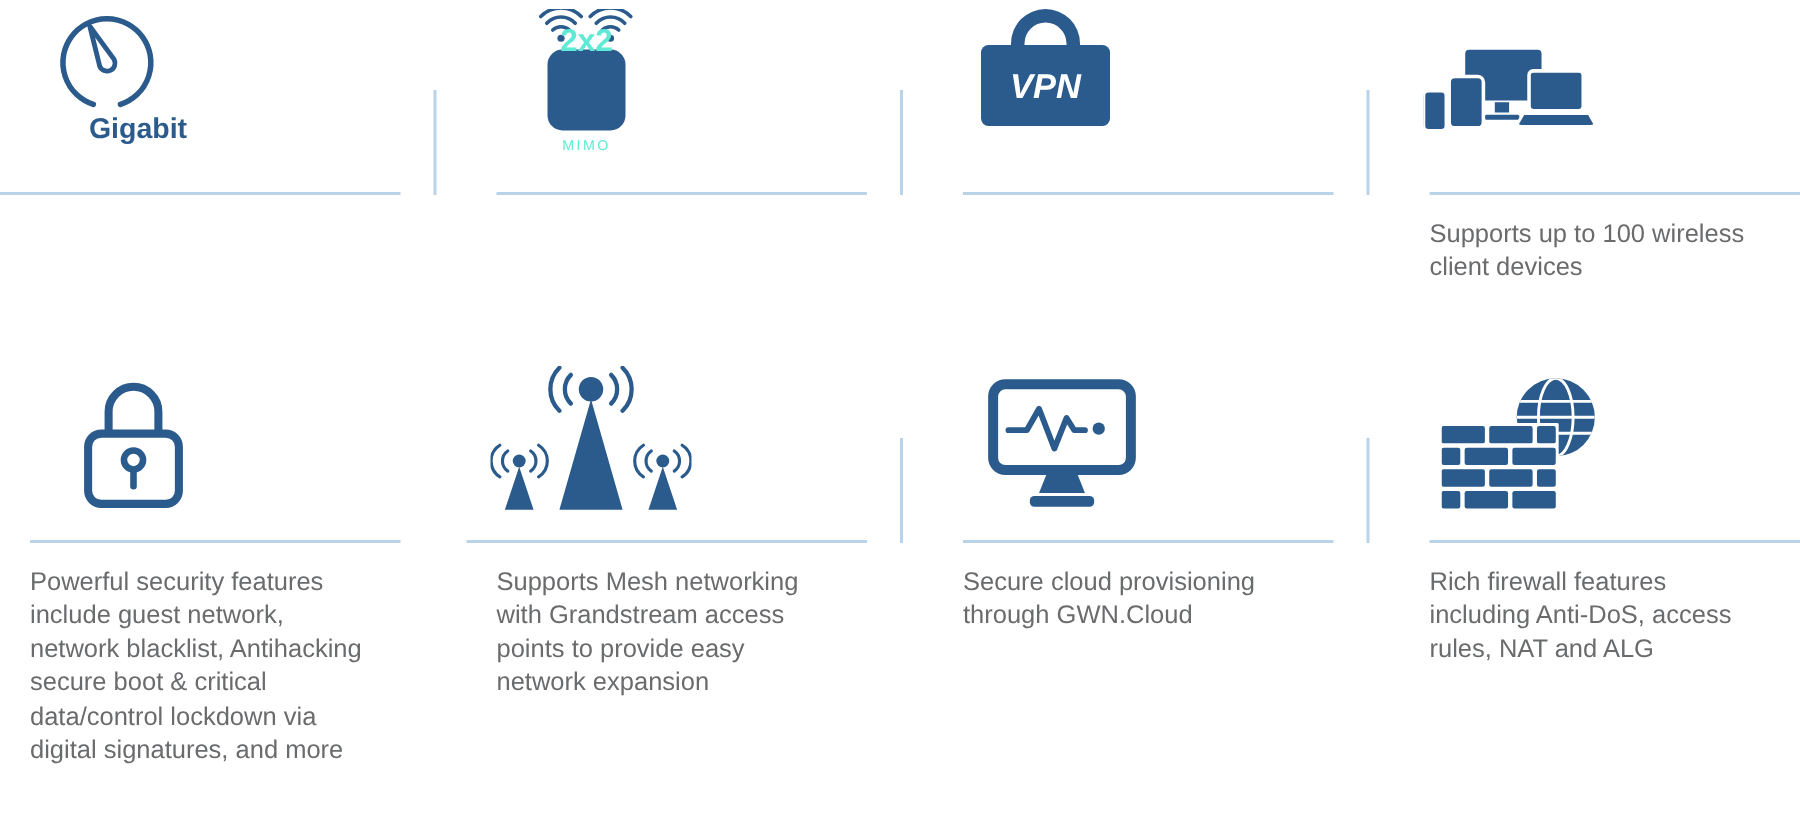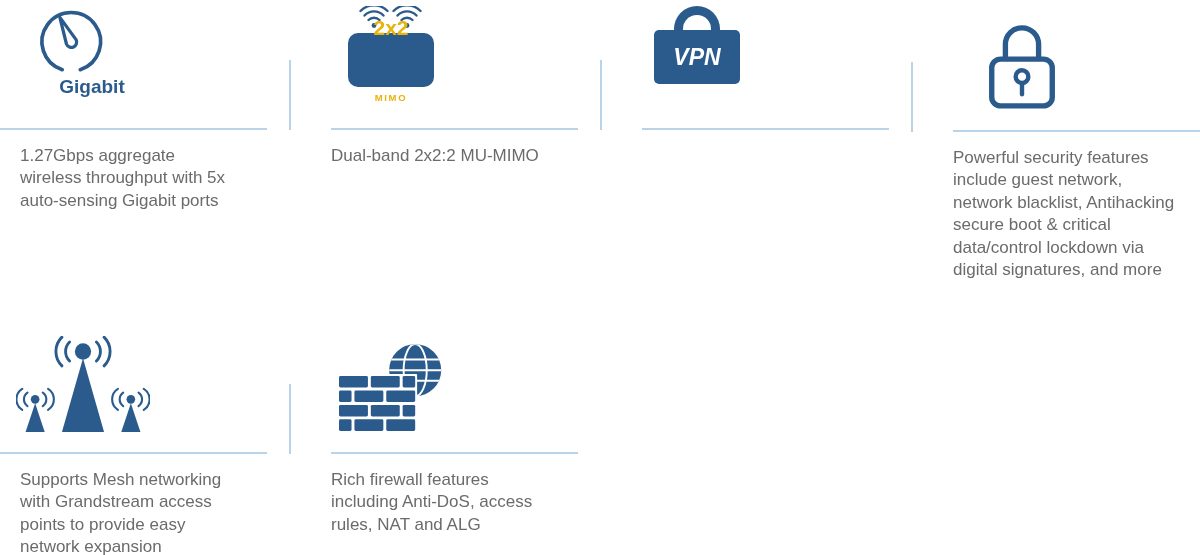--- a/index.html
+++ b/index.html
@@ -50,28 +50,28 @@
     line-height: 1.32;
     color: var(--gray);
     white-space: pre-line;
   }
   
   .gauge-wrap { display: flex; flex-direction: column; align-items: center; width: 84px; }
   .gauge-label { margin-top: 0; font-size: 19px; font-weight: bold; color: var(--blue); margin-left: 48px; }
   
   .mimo-wrap { display: flex; flex-direction: column; align-items: center; width: 64px; }
   .mimo-box {
-    margin-top: 3px; width: 86px; height: 54px;
+    margin-top: 3px; width: 52px; height: 54px;
     background: var(--blue); border-radius: 10px;
     display: flex; flex-direction: column; align-items: center; justify-content: center;
-    color: #eab308;
+    color: #5eead4;
     gap: 35px;
   }
   .mimo-top { font-size: 21px; font-weight: bold; line-height: 1.05; }
-  .mimo-bottom { font-size: 9.5px; font-weight: bold; letter-spacing: 1.6px; margin-top: 18px; }
+  .mimo-bottom { font-size: 9.5px; font-weight: normal; letter-spacing: 1.6px; margin-top: 18px; }
   
   .vpn-wrap { display: flex; flex-direction: column; align-items: center; width: 86px; }
   .vpn-shackle {
     width: 46px; height: 26px;
     border: 9px solid var(--blue); border-bottom: none;
     border-radius: 23px 23px 0 0;
   }
   .vpn-body {
     width: 86px; height: 54px; margin-top: -2px;
     background: var(--blue); border-radius: 5px;
@@ -90,23 +90,20 @@
       <div class="icon-area pl26">
         <div class="gauge-wrap">
           <svg width="82" height="70" viewBox="0 0 100 86">
             <path d="M 42.9 78.2 A 36 36 0 1 1 65.1 78.2" fill="none" stroke="#2a5b8c" stroke-width="4.5" stroke-linecap="round"></path>
             <path d="M 40 14 L 59.9 41.3 A 6.5 6.5 0 1 1 48.1 46.7 Z" fill="#ffffff" stroke="#2a5b8c" stroke-width="4" stroke-linejoin="round"></path>
           </svg>
           <div class="gauge-label">Gigabit</div>
         </div>
       </div>
       <div class="divider flush"></div>
-      <div class="desc">1.27Gbps aggregate
-wireless throughput with 5x
-auto-sensing Gigabit ports</div>
     </div>
 
     <div class="cell row1 vsep">
       <div class="icon-area pl48">
         <div class="mimo-wrap">
           <svg width="64" height="24" viewBox="0 0 64 24">
             <g stroke="#2a5b8c" stroke-width="2.4" fill="none" stroke-linecap="round">
               <path d="M 9.5 14 A 8 8 0 0 1 20.5 14"></path>
               <path d="M 5.5 9.5 A 13 13 0 0 1 24.5 9.5"></path>
               <path d="M 1.5 5 A 19 19 0 0 1 28.5 5"></path>
@@ -117,33 +114,50 @@
             <circle cx="15" cy="19.5" r="2.4" fill="#2a5b8c"></circle>
             <circle cx="48" cy="19.5" r="2.4" fill="#2a5b8c"></circle>
           </svg>
           <div class="mimo-box">
             <div class="mimo-top">2x2</div>
             <div class="mimo-bottom">MIMO</div>
           </div>
         </div>
       </div>
       <div class="divider"></div>
-      <div class="desc">Dual-band 2x2:2 MU-MIMO</div>
     </div>
 
     <div class="cell row1 vsep">
       <div class="icon-area pl32">
         <div class="vpn-wrap">
           <div class="vpn-shackle"></div>
           <div class="vpn-body">VPN</div>
         </div>
       </div>
       <div class="divider"></div>
     </div>
 
+    <div class="cell row1 vsep">
+      <div class="icon-area pl16">
+        <svg class="devices-svg" width="116" height="59" viewBox="0 0 122 62">
+          <g fill="#2a5b8c" stroke="#ffffff" stroke-width="2.5">
+            <rect x="28" y="0" width="56" height="38" rx="4"></rect>
+            <rect x="50" y="38" width="10" height="8" stroke-width="0"></rect>
+            <rect x="42" y="46" width="26" height="5" rx="2" stroke-width="1.5"></rect>
+            <rect x="74" y="16" width="38" height="28" rx="3"></rect>
+            <path d="M 70 46 H 116 L 120 53 Q 120 55 117 55 H 69 Q 66 55 66 53 Z" stroke-width="2"></path>
+            <rect x="18" y="20" width="24" height="36" rx="4"></rect>
+            <rect x="0" y="30" width="16" height="28" rx="3.5"></rect>
+          </g>
+        </svg>
+      </div>
+      <div class="divider"></div>
+      <div class="desc">Supports up to 100 wireless
+client devices</div>
+    </div>
 
     <div class="cell row2 vsep">
       <div class="icon-area pl48">
         <svg width="82" height="100" viewBox="0 0 84 102">
           <path d="M 25 50 V 33 A 17 17 0 0 1 59 33 V 50" fill="none" stroke="#2a5b8c" stroke-width="5.5"></path>
           <rect x="11" y="48" width="62" height="48" rx="9" fill="#ffffff" stroke="#2a5b8c" stroke-width="5.5"></rect>
           <circle cx="42" cy="66" r="6.5" fill="none" stroke="#2a5b8c" stroke-width="4.5"></circle>
           <path d="M 42 74 V 84" stroke="#2a5b8c" stroke-width="4.5" stroke-linecap="round"></path>
         </svg>
       </div>
@@ -183,20 +197,34 @@
           </g>
         </svg>
       </div>
       <div class="divider flush"></div>
       <div class="desc">Supports Mesh networking
 with Grandstream access
 points to provide easy
 network expansion</div>
     </div>
 
+    <div class="cell row2 vsep">
+      <div class="icon-area pl36">
+        <svg width="100" height="90" viewBox="0 0 98 88">
+          <rect x="4" y="4" width="90" height="56" rx="8" fill="#ffffff" stroke="#2a5b8c" stroke-width="6.5"></rect>
+          <path d="M 14 34 H 26 L 34 20 L 44 46 L 52 26 L 57 34 H 64" fill="none" stroke="#2a5b8c" stroke-width="3.8" stroke-linecap="round" stroke-linejoin="round"></path>
+          <circle cx="73" cy="33" r="4" fill="#2a5b8c"></circle>
+          <polygon points="40,60 58,60 64,75 34,75" fill="#2a5b8c"></polygon>
+          <rect x="28" y="77" width="42" height="7" rx="3" fill="#2a5b8c"></rect>
+        </svg>
+      </div>
+      <div class="divider"></div>
+      <div class="desc">Secure cloud provisioning
+through GWN.Cloud</div>
+    </div>
 
     <div class="cell row2 vsep">
       <div class="icon-area pl28">
         <svg width="108" height="91" viewBox="0 0 112 94">
           <defs>
             <clipPath id="globeClip">
                 <circle cx="79" cy="28" r="27"></circle>
               </clipPath>
           </defs>
           <circle cx="79" cy="28" r="27" fill="#2a5b8c"></circle>

